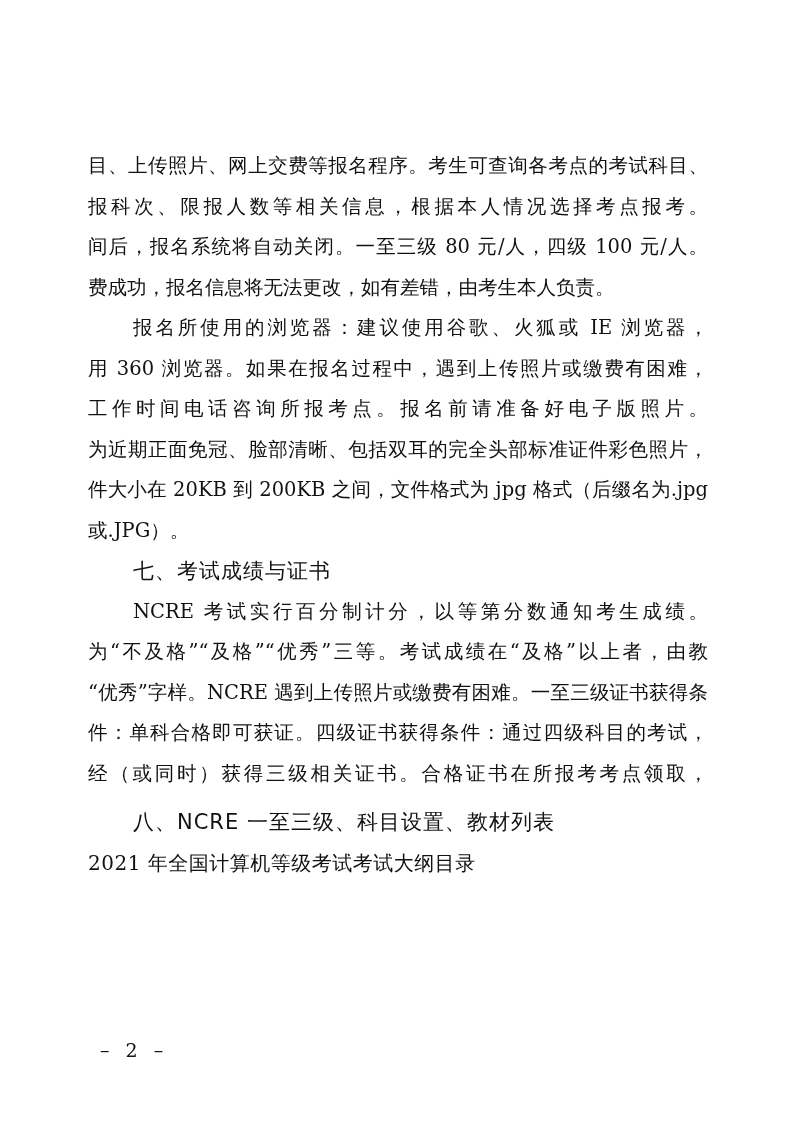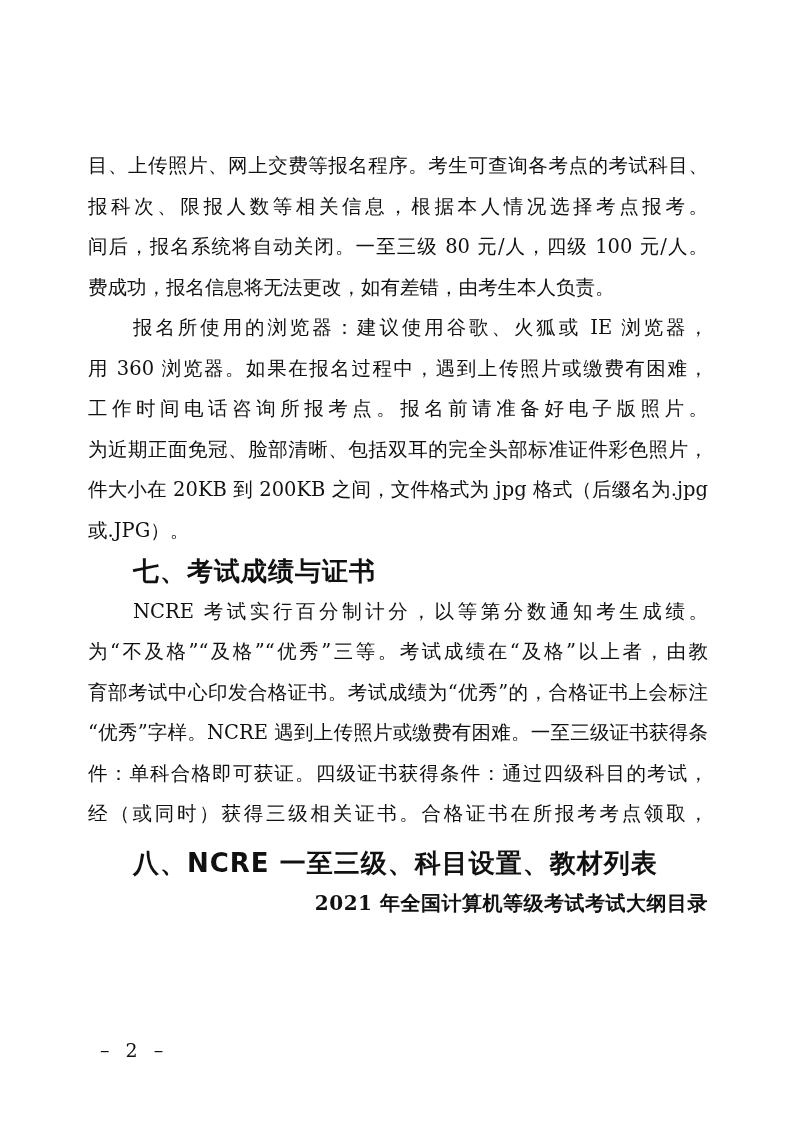--- a/index.html
+++ b/index.html
@@ -33,37 +33,36 @@
     text-justify: inter-character;
     word-break: keep-all;
     white-space: normal;
   }
   .line.indent { text-indent: 45px; }
   .line.last {
     text-align-last: left;
   }
   .block-heading {
     font-family: "DejaVu Sans", "Liberation Sans", sans-serif;
-    font-weight: bold;
-    font-size: 26px;
+    font-weight: normal;
+    font-size: 21px;
     line-height: 40.5px;
     height: 40.5px;
     padding-left: 45px;
     letter-spacing: 1px;
     overflow: hidden;
   }
   .block-heading[data-name="section-8-heading"] { margin-top: 8px; }
   .block-subtitle {
     font-size: 20px;
     line-height: 40.5px;
     height: 40.5px;
-    text-align: right;
+    text-align: left;
     letter-spacing: 0.5px;
     overflow: hidden;
-    font-weight: bold;
   }
   .footer {
     position: absolute;
     left: 100px;
     top: 1036px;
     font-size: 19px;
     line-height: 28px;
     letter-spacing: 5px;
     color: #111111;
   }
@@ -84,21 +83,20 @@
         <div class="line" data-name="text-line">用 360 浏览器。如果在报名过程中，遇到上传照片或缴费有困难，可以在</div>
         <div class="line" data-name="text-line">工作时间电话咨询所报考点。报名前请准备好电子版照片。电子照片要求</div>
         <div class="line" data-name="text-line">为近期正面免冠、脸部清晰、包括双耳的完全头部标准证件彩色照片，文</div>
         <div class="line" data-name="text-line">件大小在 20KB 到 200KB 之间，文件格式为 jpg 格式（后缀名为.jpg</div>
         <div class="line last" data-name="text-line">或.JPG）。</div>
       </div>
       <div class="block block-heading" data-name="section-7-heading">七、考试成绩与证书</div>
       <div class="block block-paragraph" data-name="paragraph-scores-and-certificates">
         <div class="line indent" data-name="text-line">NCRE 考试实行百分制计分，以等第分数通知考生成绩。等第分数分</div>
         <div class="line" data-name="text-line">为“不及格”“及格”“优秀”三等。考试成绩在“及格”以上者，由教</div>
-        <div class="line" data-name="text-line">育部考试中心印发合格证书。考试成绩为“优秀”的，合格证书上会标注</div>
         <div class="line" data-name="text-line">“优秀”字样。NCRE 遇到上传照片或缴费有困难。一至三级证书获得条</div>
         <div class="line" data-name="text-line">件：单科合格即可获证。四级证书获得条件：通过四级科目的考试，并已</div>
         <div class="line" data-name="text-line">经（或同时）获得三级相关证书。合格证书在所报考考点领取，具体咨询</div>
       </div>
       <div class="block block-heading" data-name="section-8-heading">八、NCRE 一至三级、科目设置、教材列表</div>
       <div class="block block-subtitle" data-name="syllabus-catalog-title">2021 年全国计算机等级考试考试大纲目录</div>
     </div>
   <div class="footer" data-name="page-number">– 2 –</div>
 </div>
 

